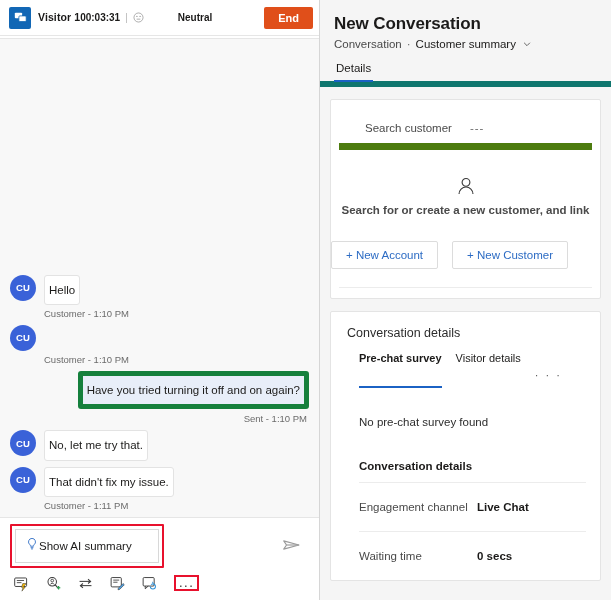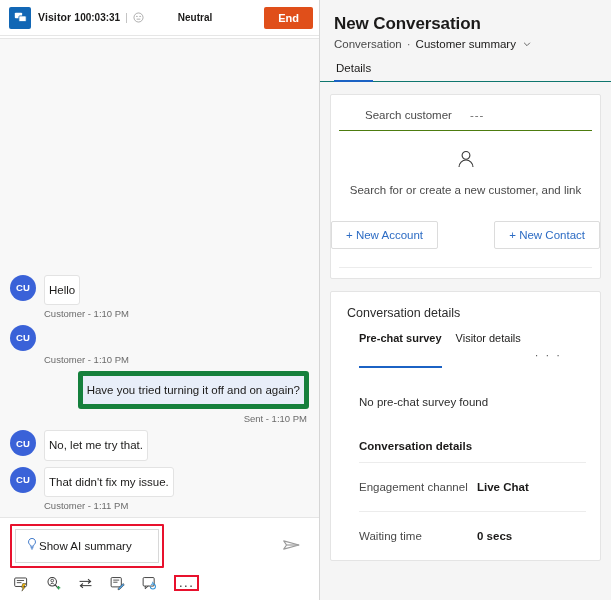--- a/index.html
+++ b/index.html
@@ -192,21 +192,21 @@
     font-size: 11.5px;
     color: #4a4a4a;
   }
   .dp-breadcrumb .dot { margin: 0 5px; color: #6b6b6b; }
   .dp-breadcrumb .crumb2 { color: #1b1a19; }
   .chev { margin-left: 6px; display: inline-flex; }
 
   .dp-tabs {
     display: flex;
     padding: 12px 0 0 14px;
-    border-bottom: 1px solid #0f766e;
+    border-bottom: 6px solid #0f766e;
     align-items: flex-end;
   }
   .dp-tab {
     font-size: 11.5px;
     color: #1b1a19;
     padding: 0 2px 7px 2px;
     position: relative;
     cursor: pointer;
   }
   .dp-tab.active::after {
@@ -220,31 +220,31 @@
     background: #ffffff;
     border: 1px solid #e4e4e4;
     border-radius: 2px;
     margin: 12px 10px 0 10px;
   }
 
   
   .search-row {
     display: flex; 
     padding: 14px 16px 9px 26px;
-    border-bottom: 1px solid #4d7c0f;
-    margin: 0 8px;
+    border-bottom: 7px solid #4d7c0f;
+    margin: 8px 8px;
   }
   .search-label { font-size: 11.5px; color: #4a4a4a; }
   .search-value { font-size: 11.5px; color: #6b6b6b; margin-left: 18px; letter-spacing: 1px; }
 
   .empty-cust { padding: 16px 10px 8px 10px; text-align: center; }
   .empty-cust .hint {
-    font-size: 11.5px; color: #4a4a4a; margin-top: 7px;
-  }
-  .cust-btns { display: flex; justify-content: space-between; gap: 14px; padding: 17px 0 18px 0; }
+    font-size: 11.5px; color: #4a4a4a;  font-weight: bold;
+  }
+  .cust-btns { display: flex; justify-content: flex-start; gap: 14px; padding: 17px 0 18px 0; }
   .ghost-btn {
     border: 1px solid #dcdcdc;
     background: #fff;
     color: #2d6cc4;
     font-size: 11.5px;
     padding: 7px 14px;
     border-radius: 2px;
     cursor: pointer;
     font-family: "Liberation Sans", sans-serif;
   }
@@ -449,21 +449,21 @@
         <span>
           <svg width="26" height="26" viewBox="0 0 28 28">
             <circle cx="14" cy="9" r="4.2" fill="none" stroke="#3a3a3a" stroke-width="1.2"></circle>
             <path d="M6.5 21.5a7.5 7.5 0 0 1 15 0" fill="none" stroke="#3a3a3a" stroke-width="1.2"></path>
           </svg>
         </span>
         <div class="hint">Search for or create a new customer, and link</div>
       </div>
       <div class="cust-btns">
         <button class="ghost-btn">+ New Account</button>
-        <button class="ghost-btn">+ New Contact</button>
+        <button class="ghost-btn">+ New Customer</button>
       </div>
       <div class="card-bottom-rule"></div>
       <div class="card-pad-bottom"></div>
     </div>
 
     <div class="card">
       <div class="cd-head">Conversation details</div>
       <div class="cd-tabs">
         <div class="cd-tab active">Pre-chat survey</div>
         <div class="cd-tab">Visitor details</div>

